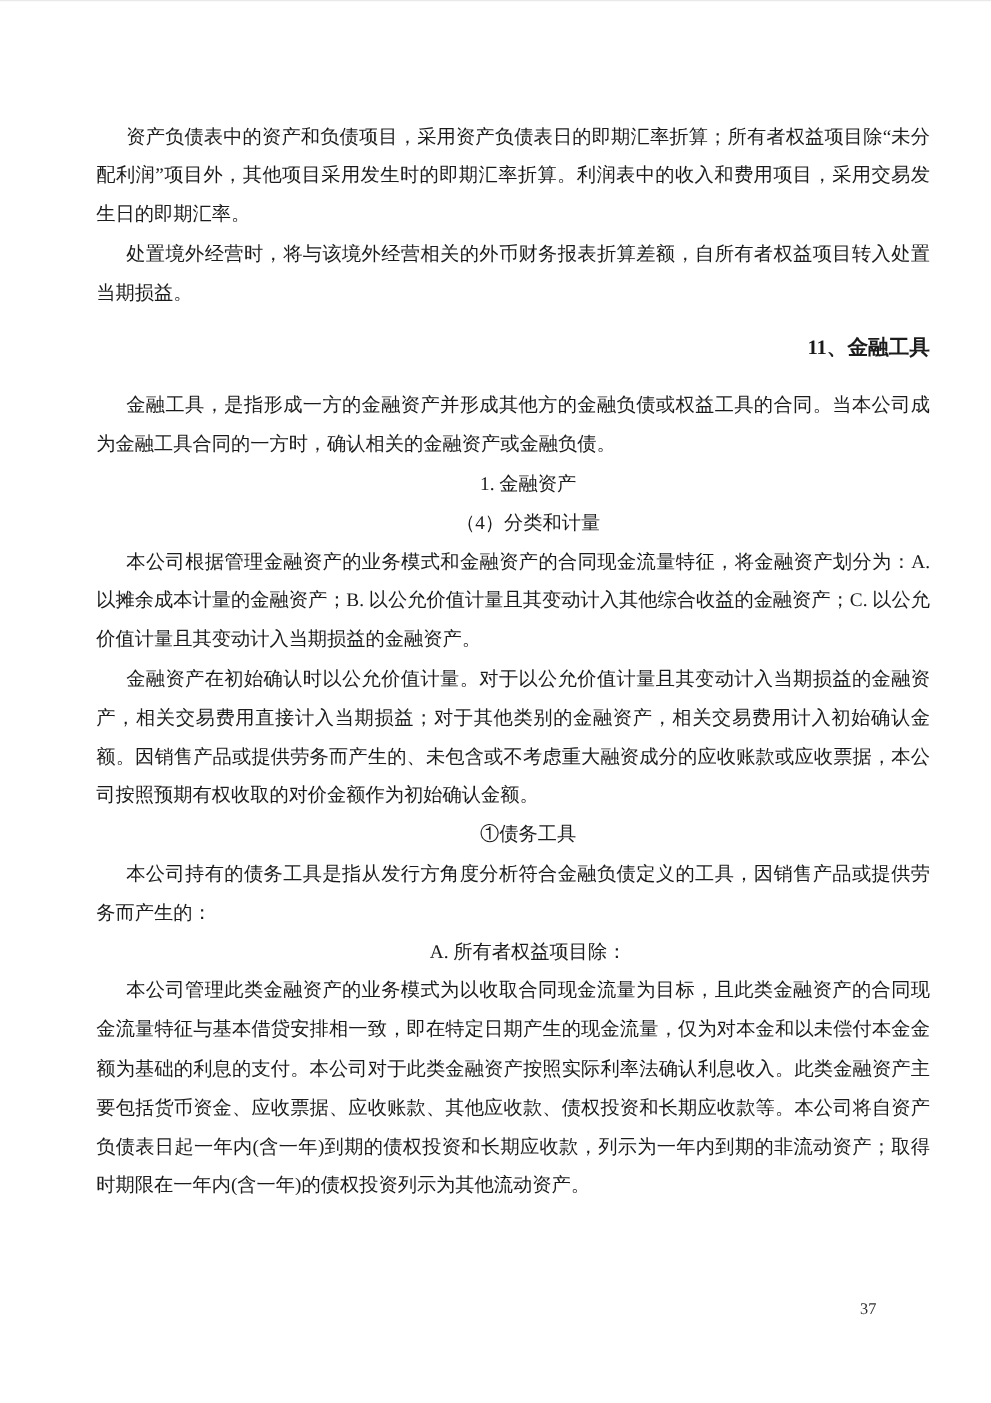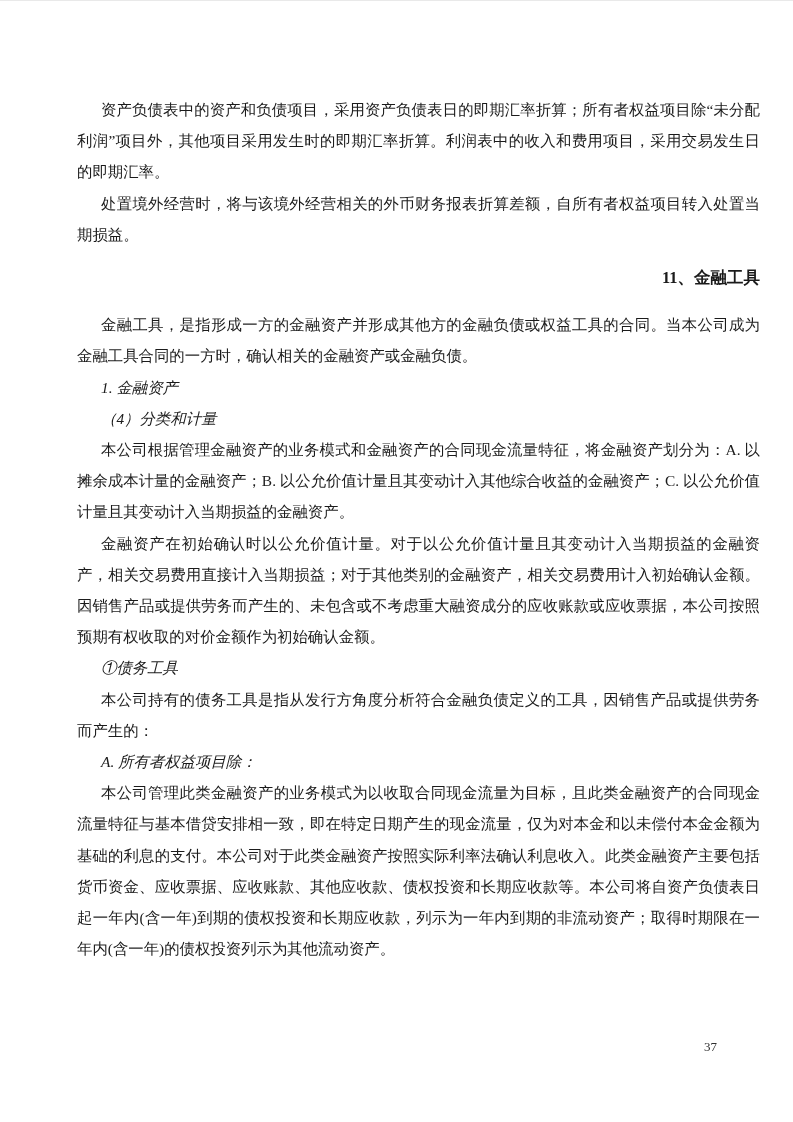--- a/index.html
+++ b/index.html
@@ -12,46 +12,45 @@
     width: 793px;
     height: 1122px;
     box-sizing: border-box;
     background: #ffffff;
     border-top: 1px solid #e9e9e9;
     font-family: "Liberation Serif", "DejaVu Serif", serif;
     color: #1b1b1b;
     overflow: hidden;
   }
   .content {
-    padding: 93px 33px 0 77px;
+    padding: 93px 49px 0 77px;
   }
   .content p {
     margin: 0;
     font-size: 15.4px;
     line-height: 31.2px;
     text-align: justify;
     text-justify: inter-ideograph;
     text-indent: 24px;
     word-break: break-all;
   }
   .content p.sub {
-    text-align: left;
-    font-style: italic;
+    text-align: center;
   }
   .content p.heading {
     font-weight: bold;
     font-size: 16.5px;
     text-indent: 0;
     text-align: right;
     margin: 12px 0 16px 0;
   }
   .page-number {
     position: absolute;
     top: 1036px;
-    right: 76px;
+    right: 92px;
     font-size: 13px;
     line-height: 20px;
     color: #2e2e2e;
   }
 </style>
 </head>
 <body>
 
 <div class="page">
   <div class="content">

